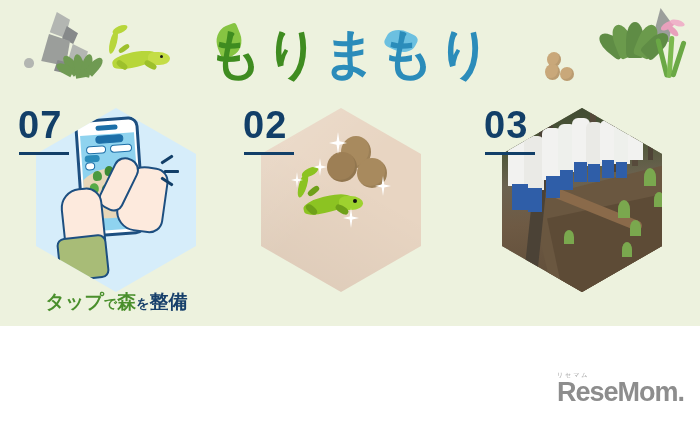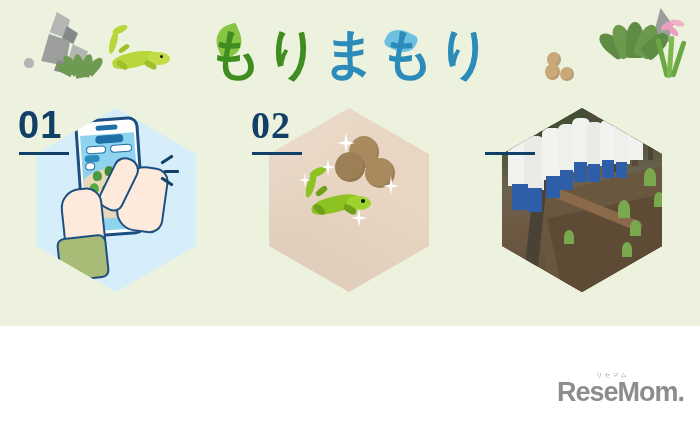--- a/index.html
+++ b/index.html
@@ -67,21 +67,21 @@
   .egg{position:absolute;background:#c9a87a;border-radius:50%;
        box-shadow:inset -2px -2px 0 rgba(0,0,0,.07);}
 
   
   #plants-right{left:598px;top:8px;width:100px;height:84px;}
 
   
   .cards{position:absolute;left:0;top:96px;width:700px;height:230px;}
   .card{position:absolute;top:0;width:233px;height:230px;}
   .card.c1{left:0;}
-  .card.c2{left:233px;font-family:Liberation Serif, serif;}
+  .card.c2{left:225px;}
   .card.c3{left:466px;}
 
   .hex{
     position:absolute;left:36px;top:12px;width:160px;height:184px;
     clip-path:polygon(50% 0%,100% 25%,100% 75%,50% 100%,0% 75%,0% 25%);
     overflow:hidden;
   }
   .hex.blue{background:#d6edfa;}
   .hex.beige{background:#e8d5c2;}
   .hex.photo{background:#6b6a52;}
@@ -138,21 +138,21 @@
   }
   .trunk{position:absolute;background:#4a4034;}
   .person{position:absolute;background:#f2f2f0;border-radius:6px 6px 0 0;}
   .boots{position:absolute;background:#2f5ea8;}
   .soil{position:absolute;background:#5f4b37;}
   .sapling{position:absolute;background:#7aa84e;border-radius:50% 50% 0 0;}
 
   
   .logo{
     position:absolute;right:16px;bottom:18px;
-    text-align:center;line-height:1;
+    text-align:left;line-height:1;
   }
   .logo-ruby{
     font-size:6px;color:#9a9a9a;letter-spacing:2px;
     margin-right:16px;display:block;margin-bottom:1px;
   }
   .logo-text{
     font-size:27px;font-weight:bold;color:#8d8d8d;
     letter-spacing:-1px;display:block;
   }
   .logo-text .dot{font-size:27px;}
@@ -252,22 +252,25 @@
           <div class="hand" style="left:82px;top:58px;width:44px;height:62px;border-radius:26px 14px 14px 20px;transform:rotate(8deg);"></div>
           <div class="hand" style="left:70px;top:48px;width:22px;height:52px;border-radius:12px 12px 10px 10px;transform:rotate(26deg);"></div>
 
           <div class="hand" style="left:26px;top:80px;width:38px;height:60px;border-radius:20px 16px 10px 10px;transform:rotate(-6deg);"></div>
           <div class="cuff" style="left:22px;top:128px;width:46px;height:40px;border-radius:8px;transform:rotate(-6deg);"></div>
 
           <div class="spark" style="left:124px;top:50px;width:14px;height:3px;transform:rotate(-34deg);"></div>
           <div class="spark" style="left:128px;top:62px;width:15px;height:3px;transform:rotate(0deg);"></div>
           <div class="spark" style="left:124px;top:72px;width:14px;height:3px;transform:rotate(34deg);"></div>
         </div>
-        <div class="num">01</div>
+        <div class="num">07</div>
         <div class="numline"></div>
+        <div class="caption">
+          <span class="g">タップ</span><span class="g sm">で</span><span class="g">森</span><span class="n sm">を</span><span class="n">整備</span>
+        </div>
       </div>
 
       <div class="card c2">
         <div class="hex beige">
           <div style="position:absolute;left:0;top:0;width:160px;height:184px;
                       background:linear-gradient(135deg,rgba(255,255,255,.18) 0%,rgba(255,255,255,0) 48%),
                                  linear-gradient(30deg,rgba(0,0,0,.05) 0%,rgba(0,0,0,0) 60%);"></div>
 
           <div class="egg" style="left:80px;top:28px;width:30px;height:32px;background:#a88a5e;"></div>
           <div class="egg" style="left:66px;top:44px;width:30px;height:30px;background:#9d7f55;"></div>
@@ -329,20 +332,21 @@
             <div class="boots" style="left:114px;top:54px;width:11px;height:16px;"></div>
 
             <div class="sapling" style="left:116px;top:92px;width:12px;height:18px;"></div>
             <div class="sapling" style="left:128px;top:112px;width:11px;height:16px;"></div>
             <div class="sapling" style="left:120px;top:134px;width:10px;height:15px;"></div>
             <div class="sapling" style="left:62px;top:122px;width:10px;height:14px;"></div>
             <div class="sapling" style="left:142px;top:60px;width:12px;height:18px;"></div>
             <div class="sapling" style="left:152px;top:84px;width:10px;height:15px;"></div>
           </div>
         </div>
+        <div class="num">03</div>
         <div class="numline"></div>
       </div>
 
     </div>
   </div>
 
   <div class="logo">
     <span class="logo-ruby">リセマム</span>
     <span class="logo-text"><span>ReseMom</span><span class="dot">.</span></span>
   </div>

